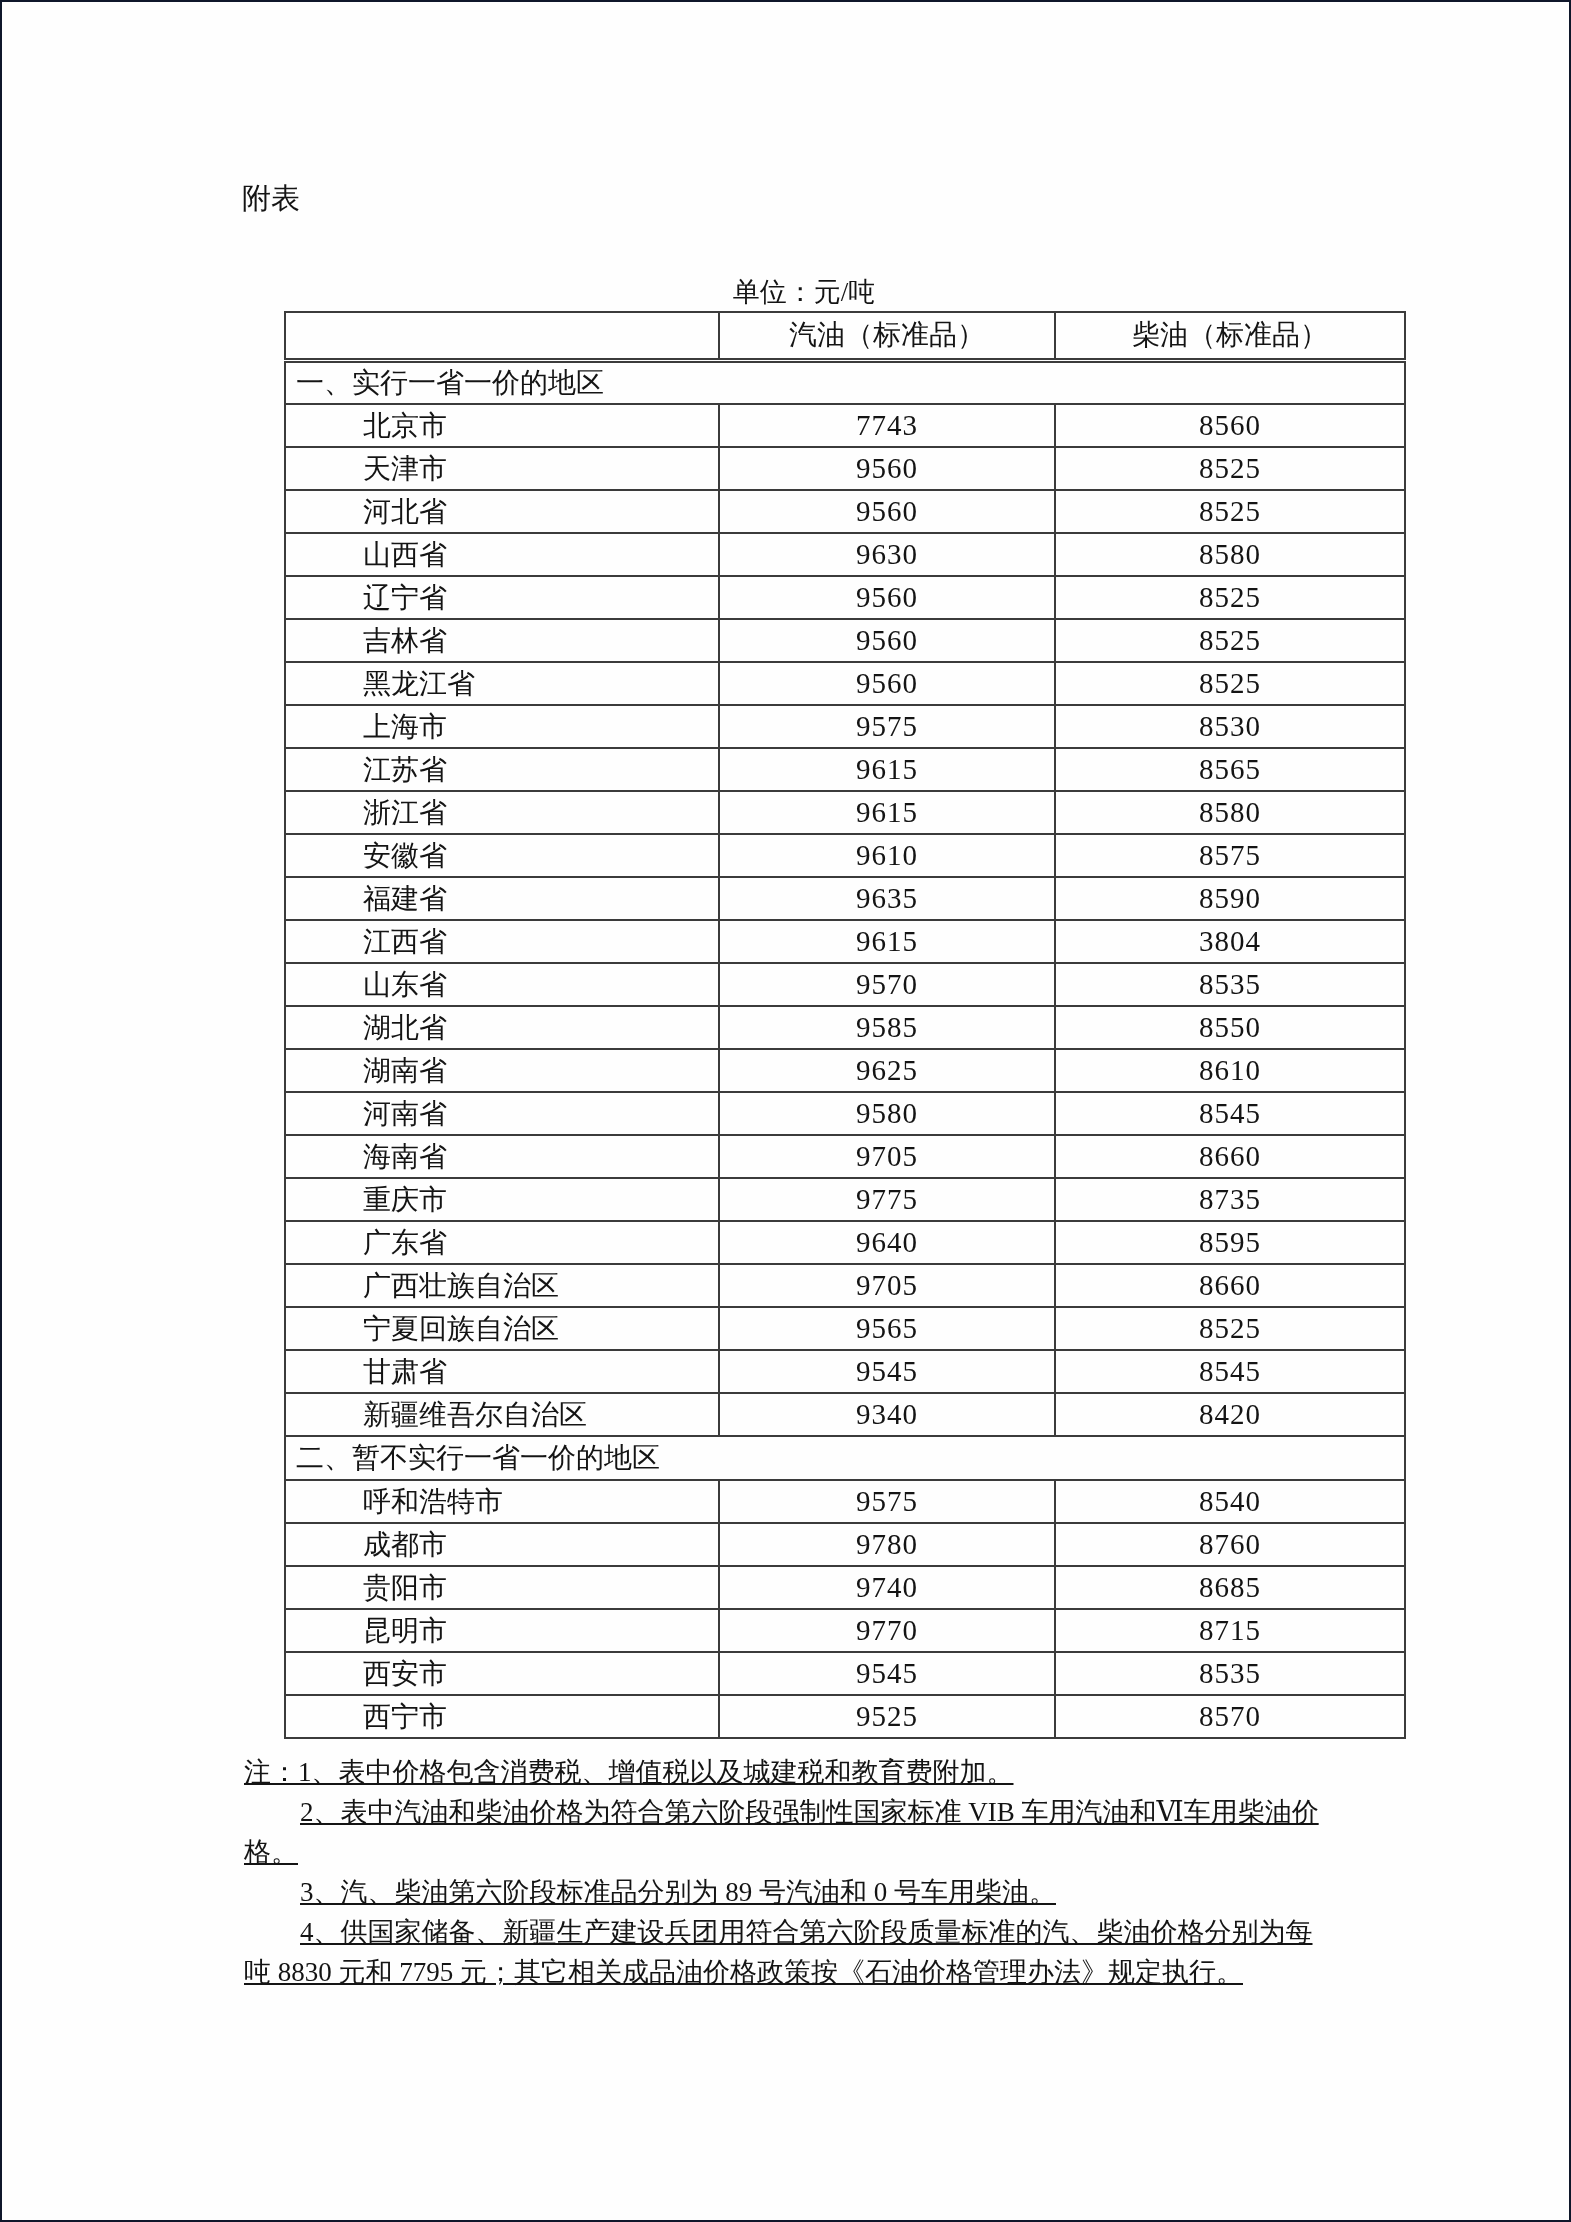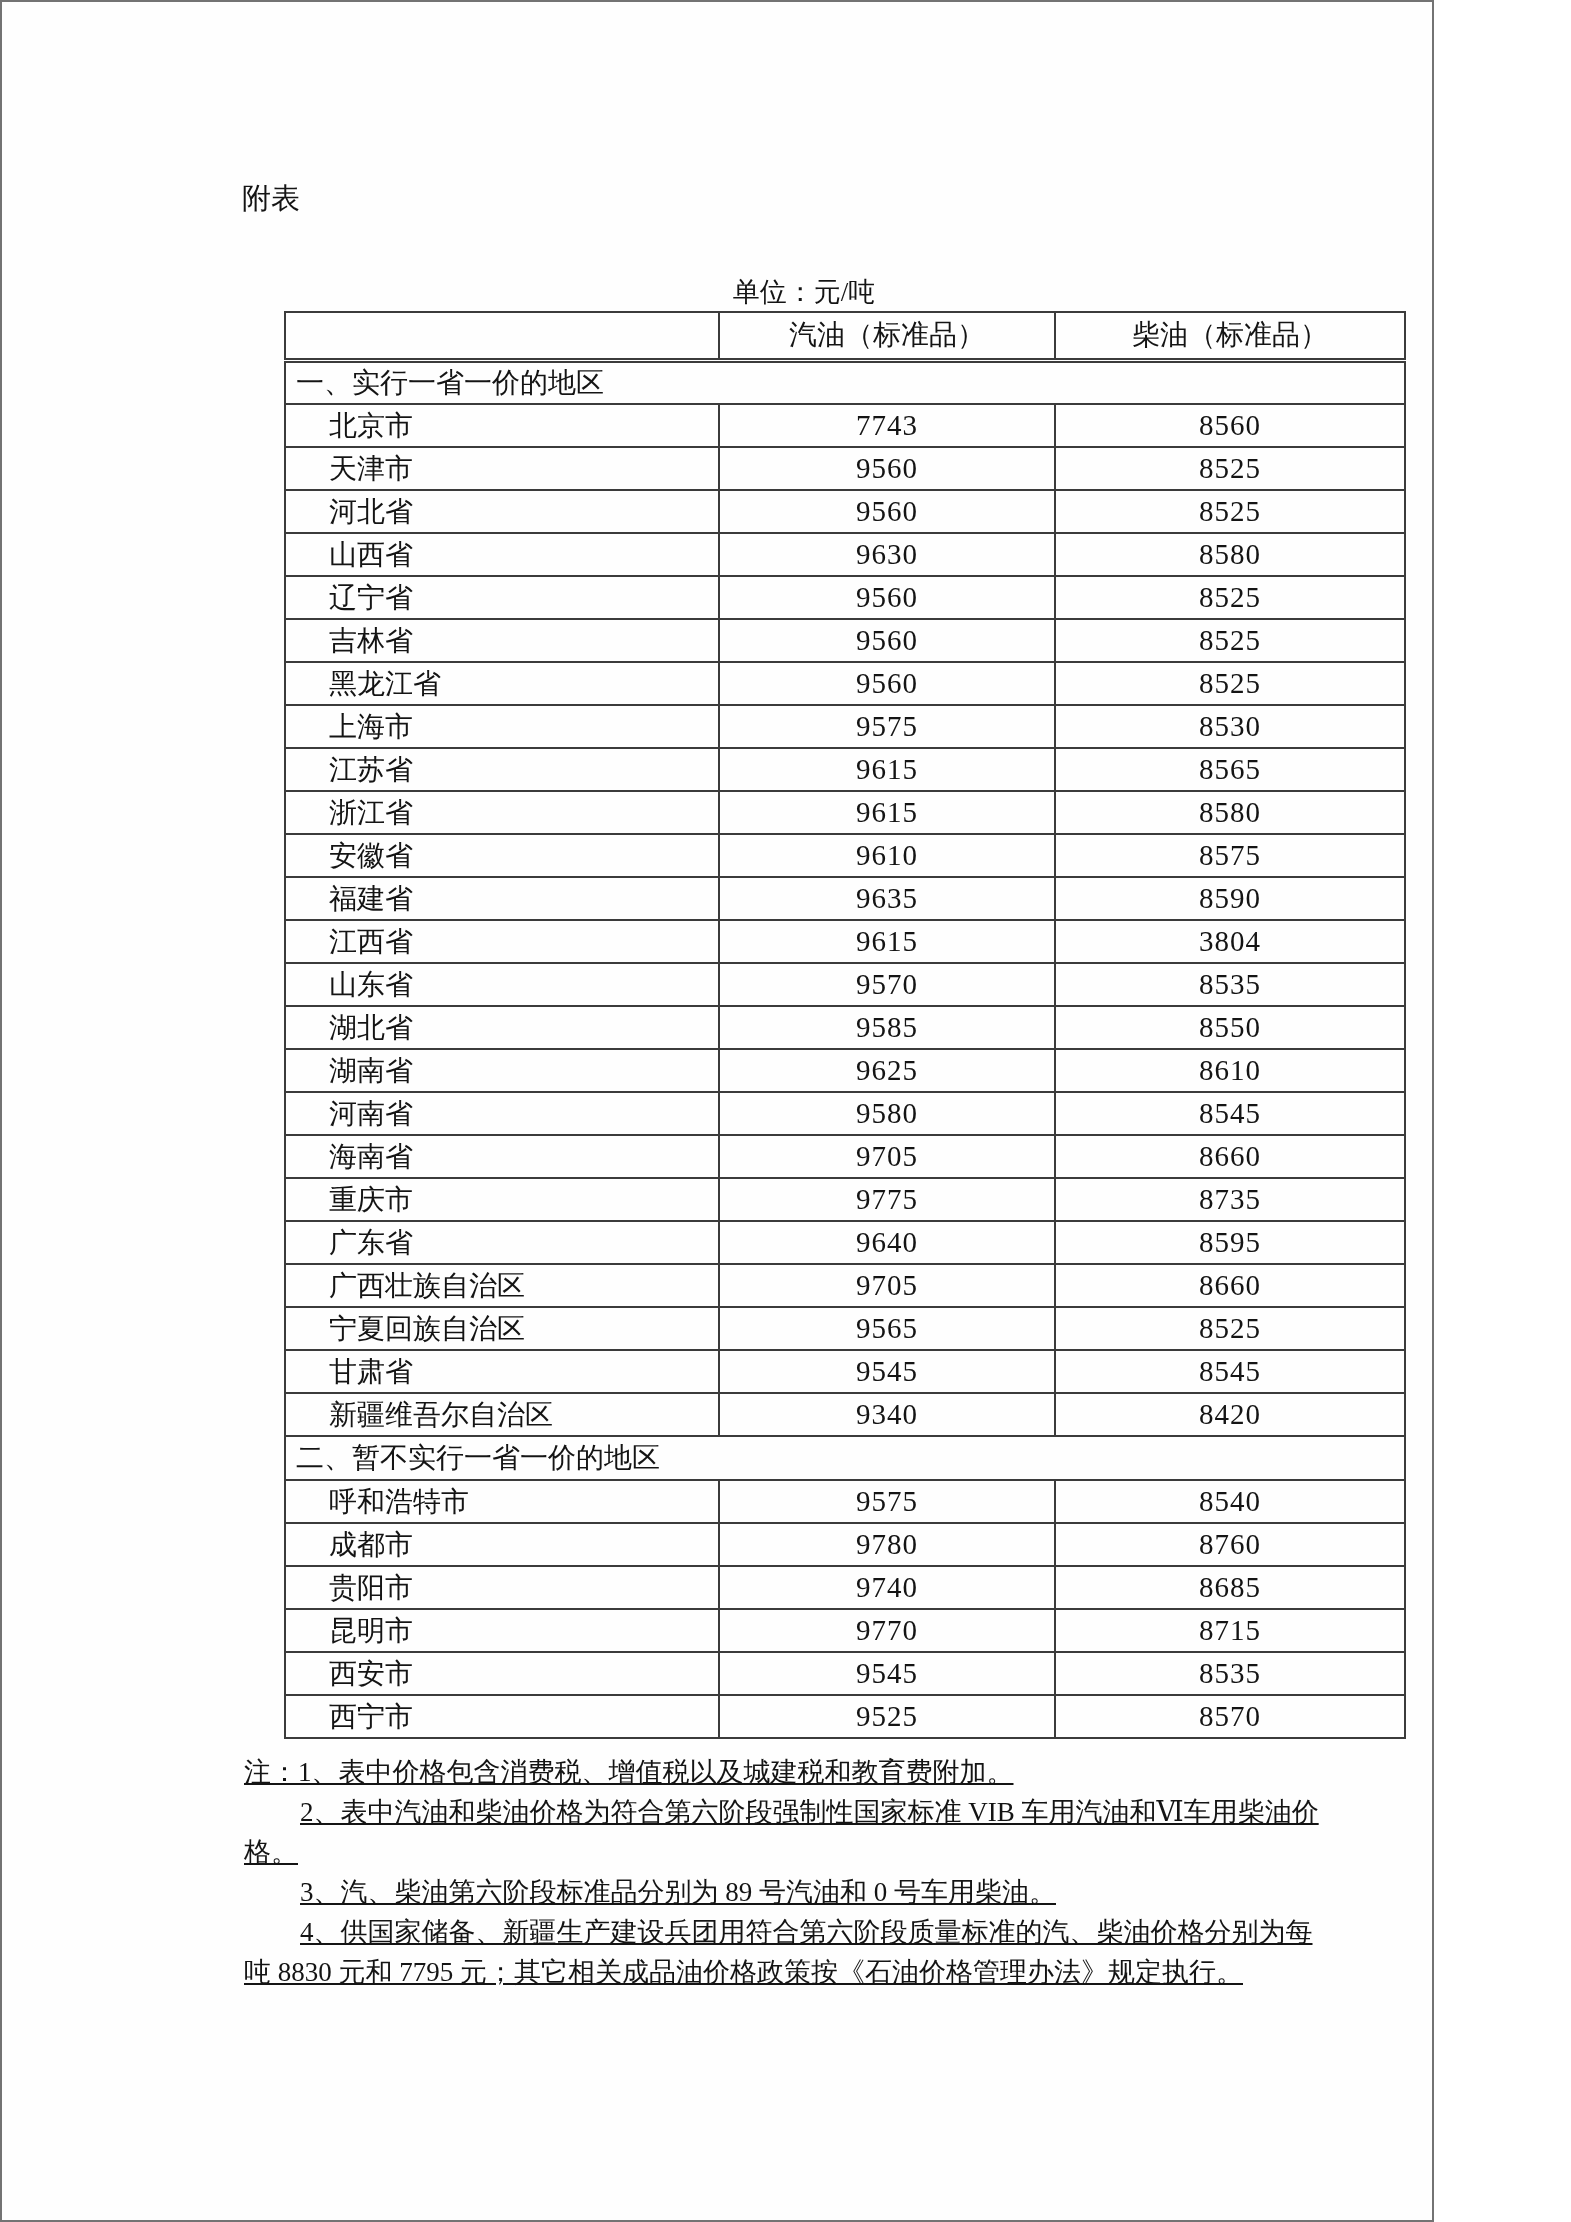--- a/index.html
+++ b/index.html
@@ -1,22 +1,22 @@
 <!DOCTYPE html>
 <html><head>
 <meta charset="utf-8">
 <style>
   html, body { margin: 0; padding: 0; background: #ffffff; }
   .page {
     position: relative;
-    width: 1434px;
+    width: 1571px;
     height: 2222px;
     box-sizing: border-box;
     background: #fefefe;
-    border: 2px solid #737373;
+    border: 2px solid #0f172a;
     font-family: "Liberation Serif", "DejaVu Serif", serif;
     color: #141414;
     overflow: hidden;
   }
   .attachment-label {
     position: absolute;
     left: 240px;
     top: 180px;
     font-size: 29px;
     line-height: 32px;
@@ -61,21 +61,21 @@
   }
   .price-table tr.section-row { height: 44px; }
   .price-table tr.section-row td {
     text-align: left;
     padding-left: 10px;
     font-size: 28px;
   }
   .price-table tr.data-row { height: 43px; }
   .price-table td.region-cell {
     text-align: left;
-    padding-left: 43px;
+    padding-left: 77px;
     font-size: 28px;
   }
   .price-table td.price-cell {
     text-align: center;
     font-size: 29px;
     letter-spacing: 1px;
   }
   .notes {
     position: absolute;
     left: 242px;

